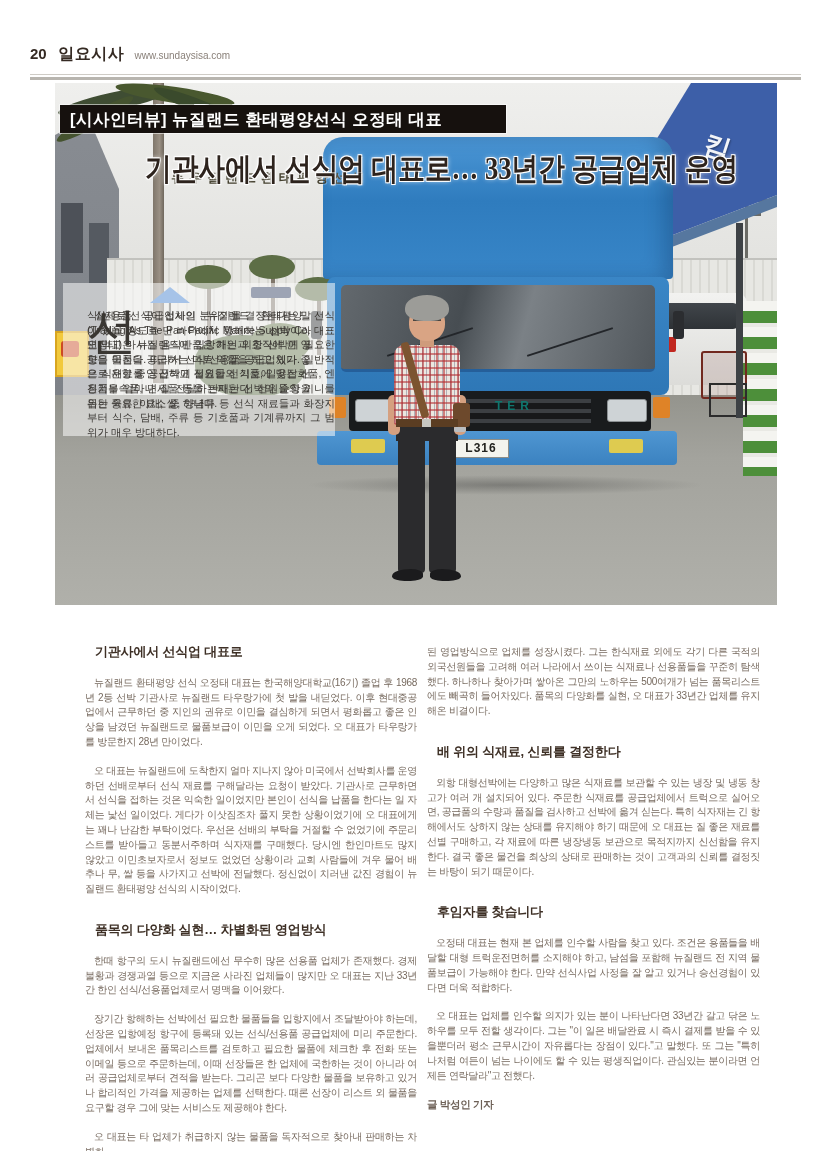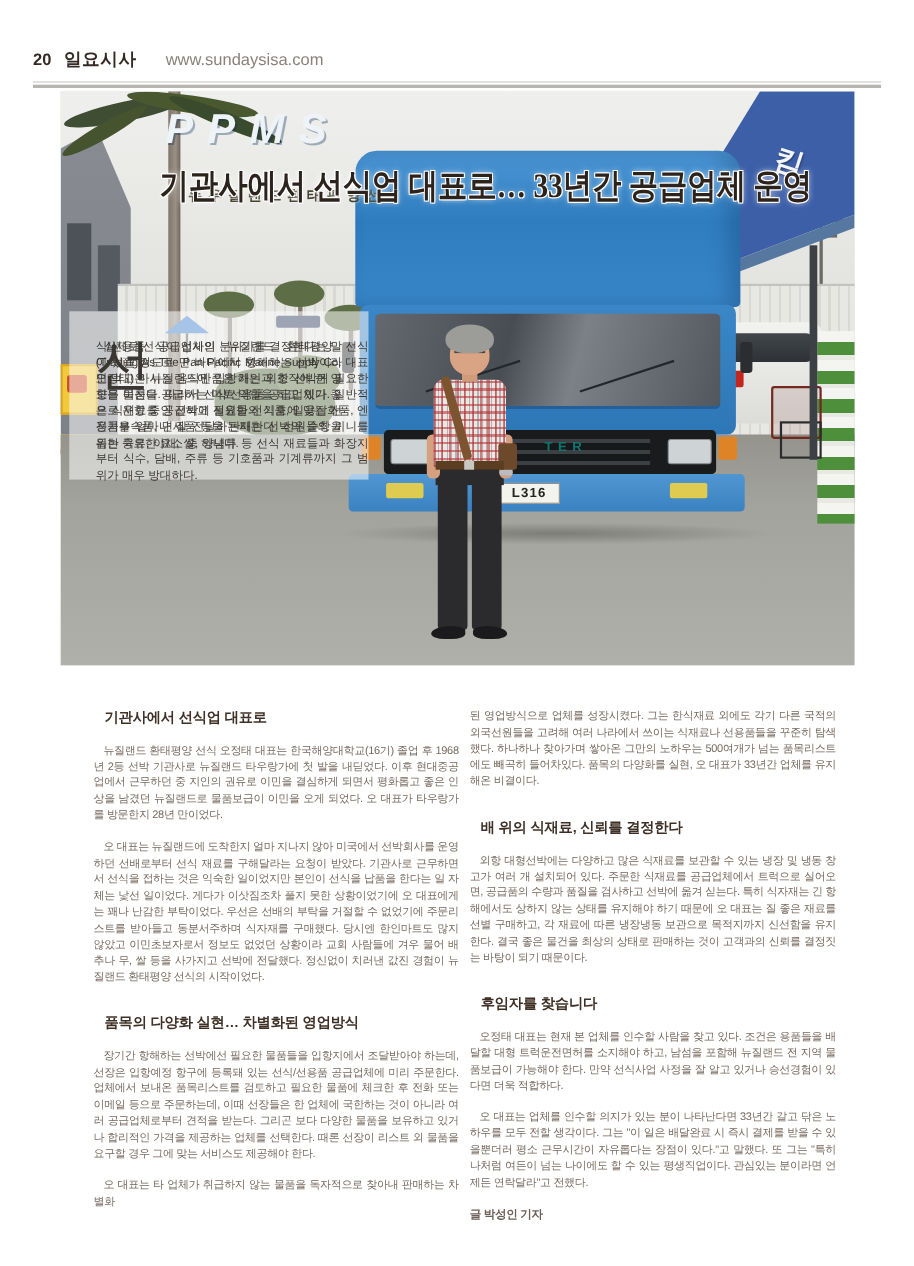--- a/index.html
+++ b/index.html
@@ -4,21 +4,21 @@
 <style>
   html,body{margin:0;padding:0;background:#ffffff;}
   .page{position:relative;width:831px;height:1151px;background:#ffffff;overflow:hidden;
         font-family:"Liberation Sans","DejaVu Sans",sans-serif;}
   
   .header{position:absolute;left:30px;top:44px;width:771px;height:36px;}
   .header-line-thin{position:absolute;left:30px;top:74px;width:771px;height:1px;background:#cfccc6;}
   .header-line-thick{position:absolute;left:30px;top:77px;width:771px;height:3px;background:#b8b5af;}
   .page-number{display:inline-block;font-size:15px;font-weight:bold;color:#352a23;margin-right:7px;}
   .masthead{display:inline-block;font-size:16px;font-weight:bold;color:#352a23;letter-spacing:.5px;margin-right:6px;}
-  .website{display:inline-block;font-size:15px;color:#8a817a;margin-left:16px;}
+  .website{display:inline-block;font-size:10px;color:#8a817a;}
   
   .photo{position:absolute;left:55px;top:83px;width:722px;height:522px;overflow:hidden;background:#e9e9e7;}
   .photo *{position:absolute;}
   .sky{left:0;top:0;width:722px;height:330px;background:linear-gradient(#efefed 0%,#e3e3e0 55%,#d6d6d3 100%);}
   .power-pole{left:690px;top:88px;width:3px;height:215px;background:#6b6b66;}
   .power-cross1{left:672px;top:116px;width:40px;height:3px;background:#6b6b66;}
   .power-cross2{left:678px;top:130px;width:28px;height:3px;background:#6b6b66;}
   .building-left{left:0;top:34px;width:64px;height:300px;background:linear-gradient(#888c92,#7d8187);
     clip-path:polygon(0 6%,52% 0,100% 24%,100% 100%,0 100%);}
   .bw1{left:6px;top:120px;width:22px;height:70px;background:#4d5158;}
@@ -227,27 +227,29 @@
 
     <div class="caption">
       <p>
           <span class="dropcap">선</span>
           <span>식/선용품 공급업체인 뉴질랜드 환태평양 선식(Trading As The Pan Pacific Marine Supply Co. 대표 오정태)은 뉴질랜드에 입항하는 외항 선박에 필요한 모든 물품을 공급하는 마트 역할을 하고 있다. 일반적으로 운항 중인 선박에 필요한 선식품, 일용잡화품, 엔진기부속품, 면세품 등을 판매한다. 선원들의 끼니를 위한 육류, 야채, 쌀, 양념류 등 선식 재료들과 화장지부터 식수, 담배, 주류 등 기호품과 기계류까지 그 범위가 매우 방대하다.</span>
         </p>
       <p class="p2">실제로 선식이 선사의 분위기를 결정한다는 말이 있을 정도로 먼 바다에서 항해하는 선박이라면 먹고 마시는 음식만큼은 개인과 조직에 큰 영향을 미친다. 따라서 선식/선용품 공급업체가 좋은 식재료를 공급하고 선원들의 기호에 맞는 선용품을 얼마나 잘 전달하는지는 선박의 순항을 돕는 중요한 요소 중 하나다.</p>
     </div>
   </div>
 
+  <div class="kicker">[시사인터뷰] 뉴질랜드 환태평양선식 오정태 대표</div>
   <div class="headline">기관사에서 선식업 대표로… 33년간 공급업체 운영</div>
 
   <div class="col col-left">
     <h3>기관사에서 선식업 대표로</h3>
     <p>뉴질랜드 환태평양 선식 오정태 대표는 한국해양대학교(16기) 졸업 후 1968년 2등 선박 기관사로 뉴질랜드 타우랑가에 첫 발을 내딛었다. 이후 현대중공업에서 근무하던 중 지인의 권유로 이민을 결심하게 되면서 평화롭고 좋은 인상을 남겼던 뉴질랜드로 물품보급이 이민을 오게 되었다. 오 대표가 타우랑가를 방문한지 28년 만이었다.</p>
     <p>오 대표는 뉴질랜드에 도착한지 얼마 지나지 않아 미국에서 선박회사를 운영하던 선배로부터 선식 재료를 구해달라는 요청이 받았다. 기관사로 근무하면서 선식을 접하는 것은 익숙한 일이었지만 본인이 선식을 납품을 한다는 일 자체는 낯선 일이었다. 게다가 이삿짐조차 풀지 못한 상황이었기에 오 대표에게는 꽤나 난감한 부탁이었다. 우선은 선배의 부탁을 거절할 수 없었기에 주문리스트를 받아들고 동분서주하며 식자재를 구매했다. 당시엔 한인마트도 많지 않았고 이민초보자로서 정보도 없었던 상황이라 교회 사람들에 겨우 물어 배추나 무, 쌀 등을 사가지고 선박에 전달했다. 정신없이 치러낸 값진 경험이 뉴질랜드 환태평양 선식의 시작이었다.</p>
     <h3 class="mid">품목의 다양화 실현… 차별화된 영업방식</h3>
+    <p>한때 항구의 도시 뉴질랜드에선 무수히 많은 선용품 업체가 존재했다. 경제불황과 경쟁과열 등으로 지금은 사라진 업체들이 많지만 오 대표는 지난 33년간 한인 선식/선용품업체로서 명맥을 이어왔다.</p>
     <p>장기간 항해하는 선박에선 필요한 물품들을 입항지에서 조달받아야 하는데, 선장은 입항예정 항구에 등록돼 있는 선식/선용품 공급업체에 미리 주문한다. 업체에서 보내온 품목리스트를 검토하고 필요한 물품에 체크한 후 전화 또는 이메일 등으로 주문하는데, 이때 선장들은 한 업체에 국한하는 것이 아니라 여러 공급업체로부터 견적을 받는다. 그리곤 보다 다양한 물품을 보유하고 있거나 합리적인 가격을 제공하는 업체를 선택한다. 때론 선장이 리스트 외 물품을 요구할 경우 그에 맞는 서비스도 제공해야 한다.</p>
     <p>오 대표는 타 업체가 취급하지 않는 물품을 독자적으로 찾아내 판매하는 차별화</p>
   </div>
 
   <div class="col col-right">
     <p class="cont">된 영업방식으로 업체를 성장시켰다. 그는 한식재료 외에도 각기 다른 국적의 외국선원들을 고려해 여러 나라에서 쓰이는 식재료나 선용품들을 꾸준히 탐색했다. 하나하나 찾아가며 쌓아온 그만의 노하우는 500여개가 넘는 품목리스트에도 빼곡히 들어차있다. 품목의 다양화를 실현, 오 대표가 33년간 업체를 유지해온 비결이다.</p>
     <h3 class="mid">배 위의 식재료, 신뢰를 결정한다</h3>
     <p>외항 대형선박에는 다양하고 많은 식재료를 보관할 수 있는 냉장 및 냉동 창고가 여러 개 설치되어 있다. 주문한 식재료를 공급업체에서 트럭으로 실어오면, 공급품의 수량과 품질을 검사하고 선박에 옮겨 싣는다. 특히 식자재는 긴 항해에서도 상하지 않는 상태를 유지해야 하기 때문에 오 대표는 질 좋은 재료를 선별 구매하고, 각 재료에 따른 냉장냉동 보관으로 목적지까지 신선함을 유지한다. 결국 좋은 물건을 최상의 상태로 판매하는 것이 고객과의 신뢰를 결정짓는 바탕이 되기 때문이다.</p>
     <h3 class="mid">후임자를 찾습니다</h3>
     <p>오정태 대표는 현재 본 업체를 인수할 사람을 찾고 있다. 조건은 용품들을 배달할 대형 트럭운전면허를 소지해야 하고, 남섬을 포함해 뉴질랜드 전 지역 물품보급이 가능해야 한다. 만약 선식사업 사정을 잘 알고 있거나 승선경험이 있다면 더욱 적합하다.</p>

